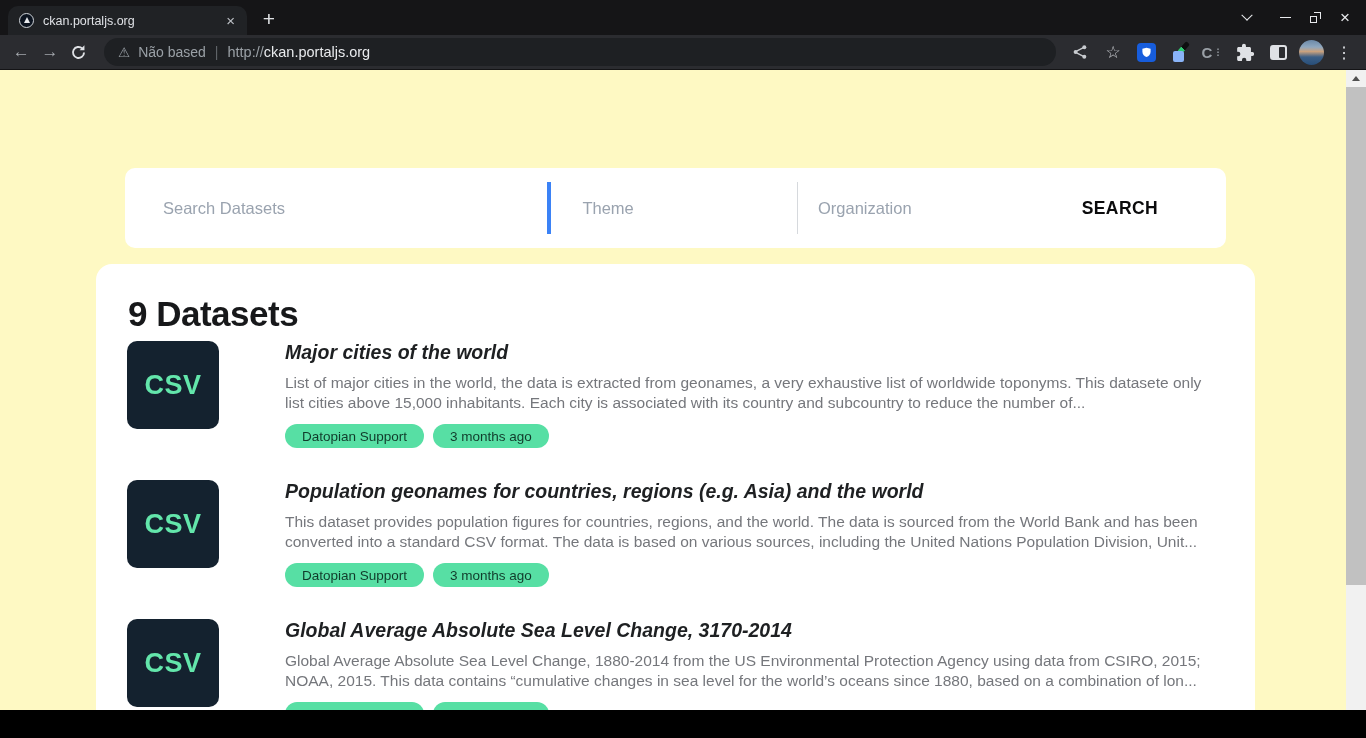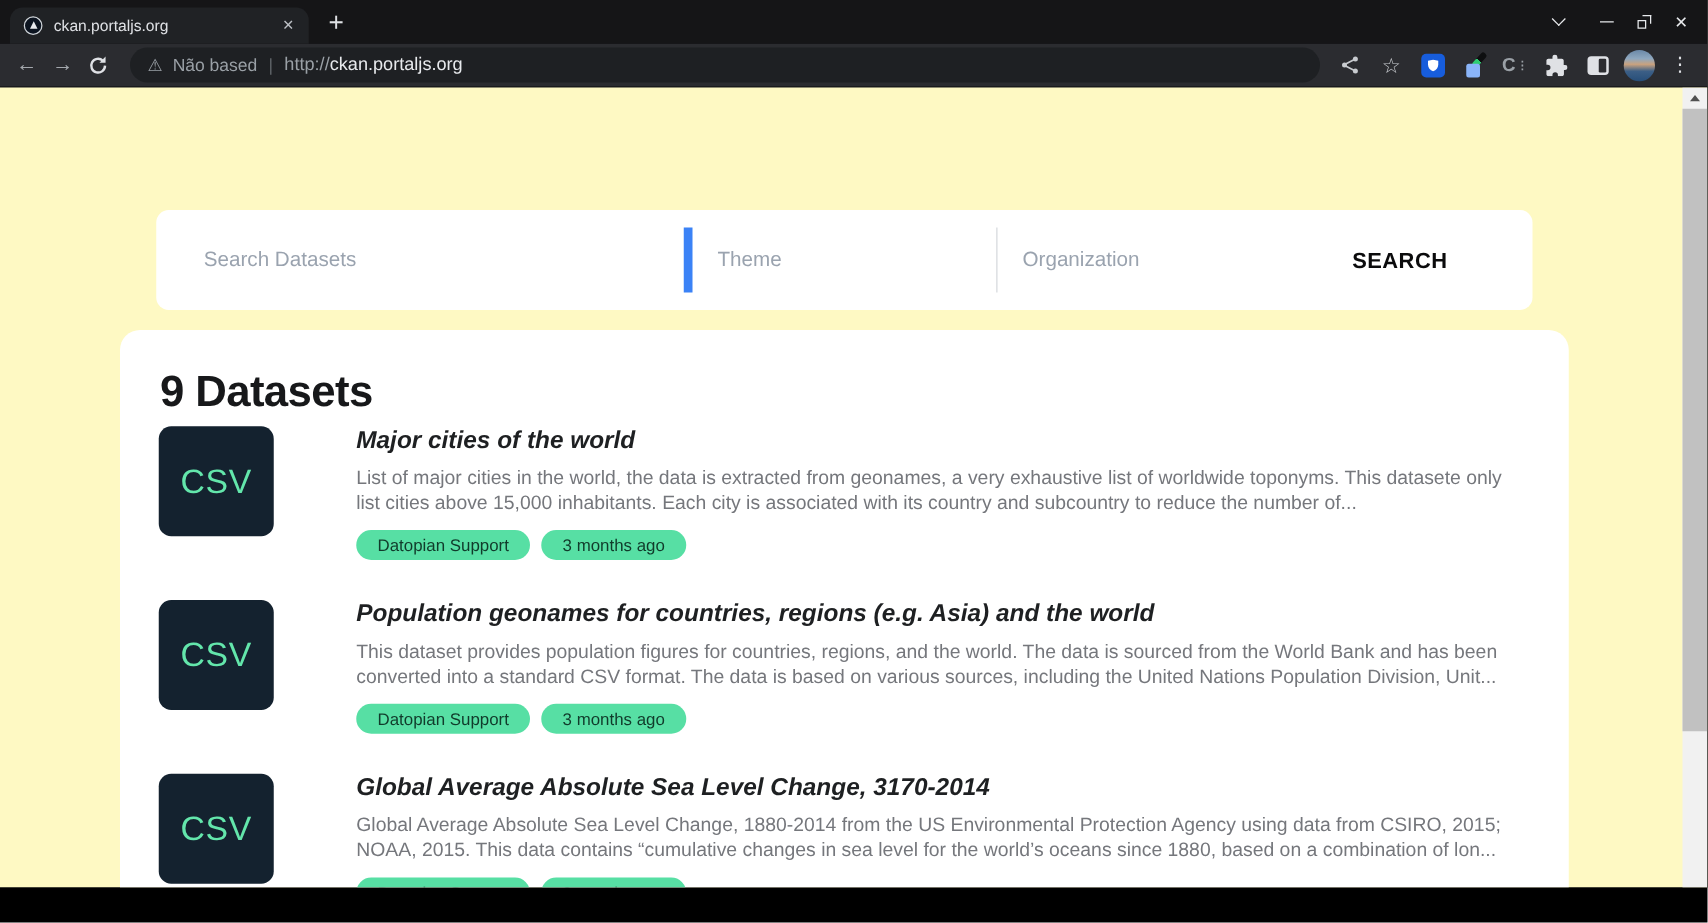--- a/index.html
+++ b/index.html
@@ -68,39 +68,39 @@
   .sb-down{bottom:0;}
   .tri-up{width:0;height:0;border-left:4px solid transparent;border-right:4px solid transparent;border-bottom:5px solid #505050;}
   .tri-down{width:0;height:0;border-left:4px solid transparent;border-right:4px solid transparent;border-top:5px solid #505050;}
   .sb-thumb{position:absolute;top:17px;left:0;width:20px;height:498px;background:#c1c1c1;cursor:pointer;}
 
   
   .search-card{position:absolute;left:125px;top:98px;width:1101px;height:80px;background:#fff;
                border-radius:10px;display:flex;align-items:stretch;}
   .sfield{display:flex;align-items:center;}
   .f1{width:422px;padding-left:36px;}
-  .f2{width:250px;padding-left:18px;border-left:7px solid #3b82f6;}
+  .f2{width:250px;padding-left:18px;border-left:4px solid #3b82f6;justify-content:flex-end;}
   .f3{width:250px;padding-left:18px;border-left:1px solid #d6d9dd;}
   .f2,.f3{margin:14px 0;}
   .f2{height:52px;align-self:center;}
   .f3{height:52px;align-self:center;}
   .sfield input{width:95%;border:none;outline:none;font-family:inherit;font-size:16.5px;color:#374151;background:transparent;}
   .sfield input::placeholder{color:#9aa3af;opacity:1;}
   .search-btn{flex:1;display:flex;align-items:center;justify-content:flex-end;padding-right:68px;
               font-size:17.5px;font-weight:700;letter-spacing:.4px;color:#0b0b0c;cursor:pointer;
               background:transparent;border:none;font-family:inherit;}
 
   
   .content-card{position:absolute;left:96px;top:194px;width:1159px;height:620px;background:#fff;
                 border-radius:16px 16px 0 0;padding:0 34px 0 31px;}
   .page-title{margin:30px 0 7px 1px;font-size:35px;font-weight:800;color:#17181a;letter-spacing:-.5px;line-height:40px;}
   .dataset-item{display:flex;margin-bottom:32px;}
   .format-icon{width:92px;height:88px;border-radius:10px;background:#14222f;flex-shrink:0;
                display:flex;align-items:center;justify-content:center;cursor:pointer;}
-  .format-label{color:#63e6ab;font-size:27px;font-weight:400;letter-spacing:.5px;}
+  .format-label{color:#63e6ab;font-size:27px;font-weight:700;letter-spacing:.5px;}
   .item-body{margin-left:66px;flex:1;min-width:0;padding-top:0;}
   .item-title{margin:0 0 9px;font-size:19.5px;font-weight:700;color:#1e2022;cursor:pointer;font-style:italic;}
   .item-desc{margin:0 0 11px;font-size:15.5px;line-height:20px;color:#75777c;
              display:-webkit-box;-webkit-line-clamp:2;-webkit-box-orient:vertical;overflow:hidden;}
   .badges{display:flex;gap:9px;}
   .badge{background:#57dfa4;color:#113b2b;font-size:13.5px;line-height:17px;padding:3.5px 17px;
          border-radius:999px;white-space:nowrap;cursor:pointer;}
 </style>
 </head>
 <body>

